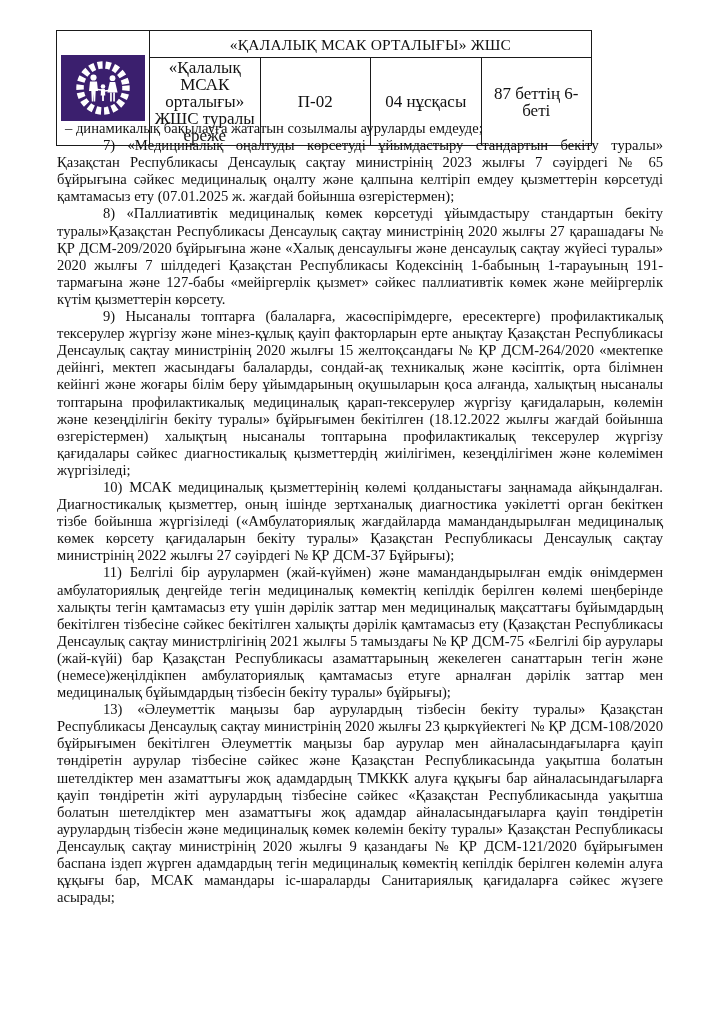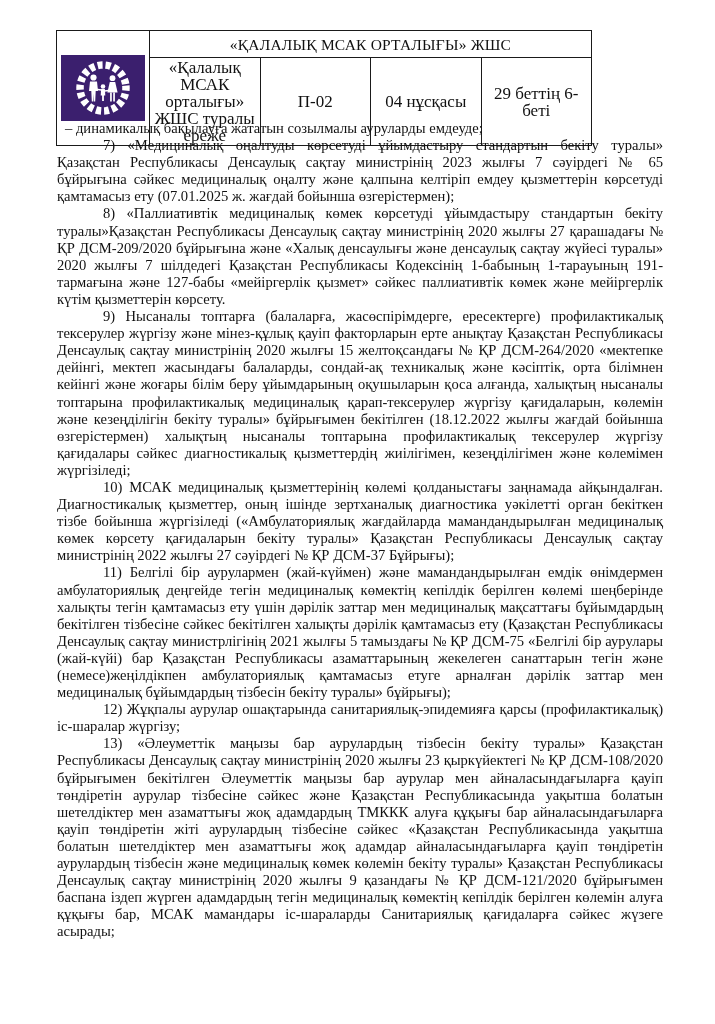--- a/index.html
+++ b/index.html
@@ -109,29 +109,28 @@
               </g>
             </svg>
           </div>
         </td>
         <td class="org-title-cell" colspan="4">«ҚАЛАЛЫҚ МСАК ОРТАЛЫҒЫ» ЖШС</td>
       </tr>
       <tr>
         <td class="doc-title-cell">«Қалалық МСАК орталығы» ЖШС туралы ереже</td>
         <td class="code-cell">П-02</td>
         <td class="version-cell">04 нұсқасы</td>
-        <td class="pages-cell">29 беттің 6-беті</td>
+        <td class="pages-cell">87 беттің 6-беті</td>
       </tr>
     </tbody>
   </table>
 
   <div class="doc-body">
     <p class="para bullet">– динамикалық бақылауға жататын созылмалы ауруларды емдеуде;</p>
     <p class="para">7) «Медициналық оңалтуды көрсетуді ұйымдастыру стандартын бекіту туралы» Қазақстан Республикасы Денсаулық сақтау министрінің 2023 жылғы 7 сәуірдегі № 65 бұйрығына сәйкес медициналық оңалту және қалпына келтіріп емдеу қызметтерін көрсетуді қамтамасыз ету (07.01.2025 ж. жағдай бойынша өзгерістермен);</p>
     <p class="para">8) «Паллиативтік медициналық көмек көрсетуді ұйымдастыру стандартын бекіту туралы»Қазақстан Республикасы Денсаулық сақтау министрінің 2020 жылғы 27 қарашадағы № ҚР ДСМ-209/2020 бұйрығына және «Халық денсаулығы және денсаулық сақтау жүйесі туралы» 2020 жылғы 7 шілдедегі Қазақстан Республикасы Кодексінің 1-бабының 1-тарауының  191-тармағына және 127-бабы «мейіргерлік қызмет» сәйкес паллиативтік көмек және мейіргерлік күтім қызметтерін көрсету.</p>
     <p class="para">9) Нысаналы топтарға (балаларға, жасөспірімдерге, ересектерге) профилактикалық тексерулер жүргізу және мінез-құлық қауіп факторларын ерте анықтау Қазақстан Республикасы Денсаулық сақтау министрінің 2020 жылғы 15 желтоқсандағы № ҚР ДСМ-264/2020 «мектепке дейінгі, мектеп жасындағы балаларды, сондай-ақ техникалық және кәсіптік, орта білімнен кейінгі және жоғары білім беру ұйымдарының оқушыларын қоса алғанда, халықтың нысаналы топтарына профилактикалық медициналық қарап-тексерулер жүргізу қағидаларын, көлемін және кезеңділігін бекіту туралы» бұйрығымен бекітілген (18.12.2022 жылғы жағдай бойынша өзгерістермен) халықтың нысаналы топтарына профилактикалық тексерулер жүргізу қағидалары сәйкес диагностикалық қызметтердің жиілігімен, кезеңділігімен және көлемімен жүргізіледі;</p>
     <p class="para">10) МСАК медициналық қызметтерінің көлемі қолданыстағы заңнамада айқындалған. Диагностикалық қызметтер, оның ішінде зертханалық диагностика уәкілетті орган бекіткен тізбе бойынша жүргізіледі («Амбулаториялық жағдайларда мамандандырылған медициналық көмек көрсету қағидаларын бекіту туралы» Қазақстан Республикасы Денсаулық сақтау министрінің 2022 жылғы 27 сәуірдегі № ҚР ДСМ-37 Бұйрығы);</p>
     <p class="para">11) Белгілі бір аурулармен (жай-күймен) және мамандандырылған емдік өнімдермен амбулаториялық деңгейде тегін медициналық көмектің кепілдік берілген көлемі шеңберінде халықты тегін қамтамасыз ету үшін дәрілік заттар мен медициналық мақсаттағы бұйымдардың бекітілген тізбесіне сәйкес бекітілген халықты дәрілік қамтамасыз ету (Қазақстан Республикасы Денсаулық сақтау министрлігінің 2021 жылғы 5 тамыздағы № ҚР ДСМ-75 «Белгілі бір аурулары (жай-күйі) бар Қазақстан Республикасы азаматтарының жекелеген санаттарын тегін және (немесе)жеңілдікпен амбулаториялық қамтамасыз етуге арналған дәрілік заттар мен медициналық бұйымдардың тізбесін бекіту туралы» бұйрығы);</p>
-    <p class="para">12) Жұқпалы аурулар ошақтарында санитариялық-эпидемияға қарсы (профилактикалық) іс-шаралар жүргізу;</p>
     <p class="para">13) «Әлеуметтік маңызы бар аурулардың тізбесін бекіту туралы» Қазақстан Республикасы Денсаулық сақтау министрінің 2020 жылғы 23 қыркүйектегі № ҚР ДСМ-108/2020 бұйрығымен бекітілген Әлеуметтік маңызы бар аурулар мен айналасындағыларға қауіп төндіретін аурулар тізбесіне сәйкес және Қазақстан Республикасында уақытша болатын шетелдіктер мен азаматтығы жоқ адамдардың ТМККК алуға құқығы бар айналасындағыларға қауіп төндіретін жіті аурулардың тізбесіне сәйкес «Қазақстан Республикасында уақытша болатын шетелдіктер мен азаматтығы жоқ адамдар айналасындағыларға қауіп төндіретін аурулардың тізбесін және медициналық көмек көлемін бекіту туралы» Қазақстан Республикасы Денсаулық сақтау министрінің 2020 жылғы 9 қазандағы № ҚР ДСМ-121/2020 бұйрығымен баспана іздеп жүрген адамдардың тегін медициналық көмектің кепілдік берілген көлемін алуға құқығы бар, МСАК мамандары іс-шараларды Санитариялық қағидаларға сәйкес жүзеге асырады;</p>
   </div>
 
 </div>
 
 </body></html>

